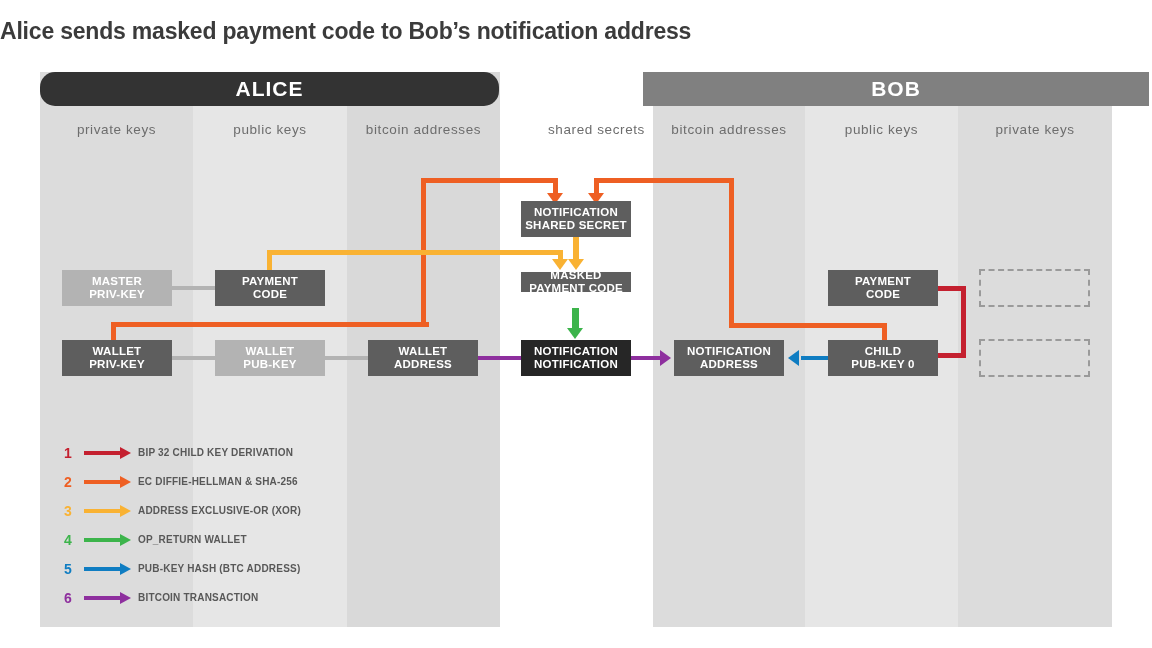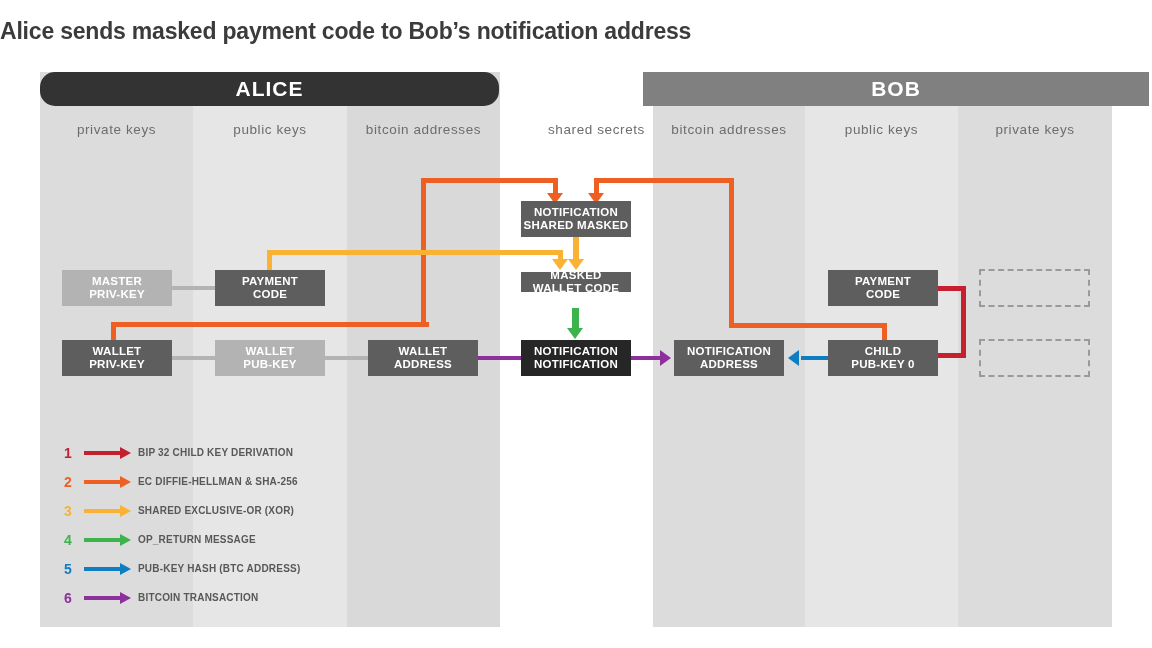--- a/index.html
+++ b/index.html
@@ -128,25 +128,25 @@
       <div class="node light" style="left: 62px; top: 270px; width: 110px; height: 36px;">
         <span>MASTER</span>
         <span>PRIV-KEY</span>
       </div>
       <div class="node dark" style="left: 215px; top: 270px; width: 110px; height: 36px;">
         <span>PAYMENT</span>
         <span>CODE</span>
       </div>
       <div class="node dark" style="left: 521px; top: 201px; width: 110px; height: 36px;">
         <span>NOTIFICATION</span>
-        <span>SHARED MASKED</span>
+        <span>SHARED SECRET</span>
       </div>
       <div class="node dark" style="left: 521px; top: 272px; width: 110px; height: 20px;">
         <span>MASKED</span>
-        <span>WALLET CODE</span>
+        <span>PAYMENT CODE</span>
       </div>
       <div class="node dark" style="left: 828px; top: 270px; width: 110px; height: 36px;">
         <span>PAYMENT</span>
         <span>CODE</span>
       </div>
       <div class="node dark" style="left: 62px; top: 340px; width: 110px; height: 36px;">
         <span>WALLET</span>
         <span>PRIV-KEY</span>
       </div>
       <div class="node light" style="left: 215px; top: 340px; width: 110px; height: 36px;">
@@ -189,29 +189,29 @@
           <div class="lhead" style="border-left: 11px solid rgb(238, 95, 35);"></div>
         </div>
         <div class="ltext">EC DIFFIE-HELLMAN &amp; SHA-256</div>
       </div>
       <div class="lrow">
         <div class="lnum" style="color: rgb(249, 178, 51);">3</div>
         <div class="lline">
           <div class="lbar" style="background: rgb(249, 178, 51);"></div>
           <div class="lhead" style="border-left: 11px solid rgb(249, 178, 51);"></div>
         </div>
-        <div class="ltext">SHARED EXCLUSIVE-OR (XOR)</div>
+        <div class="ltext">ADDRESS EXCLUSIVE-OR (XOR)</div>
       </div>
       <div class="lrow">
         <div class="lnum" style="color: rgb(60, 180, 75);">4</div>
         <div class="lline">
           <div class="lbar" style="background: rgb(60, 180, 75);"></div>
           <div class="lhead" style="border-left: 11px solid rgb(60, 180, 75);"></div>
         </div>
-        <div class="ltext">OP_RETURN MESSAGE</div>
+        <div class="ltext">OP_RETURN WALLET</div>
       </div>
       <div class="lrow">
         <div class="lnum" style="color: rgb(15, 125, 194);">5</div>
         <div class="lline">
           <div class="lbar" style="background: rgb(15, 125, 194);"></div>
           <div class="lhead" style="border-left: 11px solid rgb(15, 125, 194);"></div>
         </div>
         <div class="ltext">PUB-KEY HASH (BTC ADDRESS)</div>
       </div>
       <div class="lrow">

